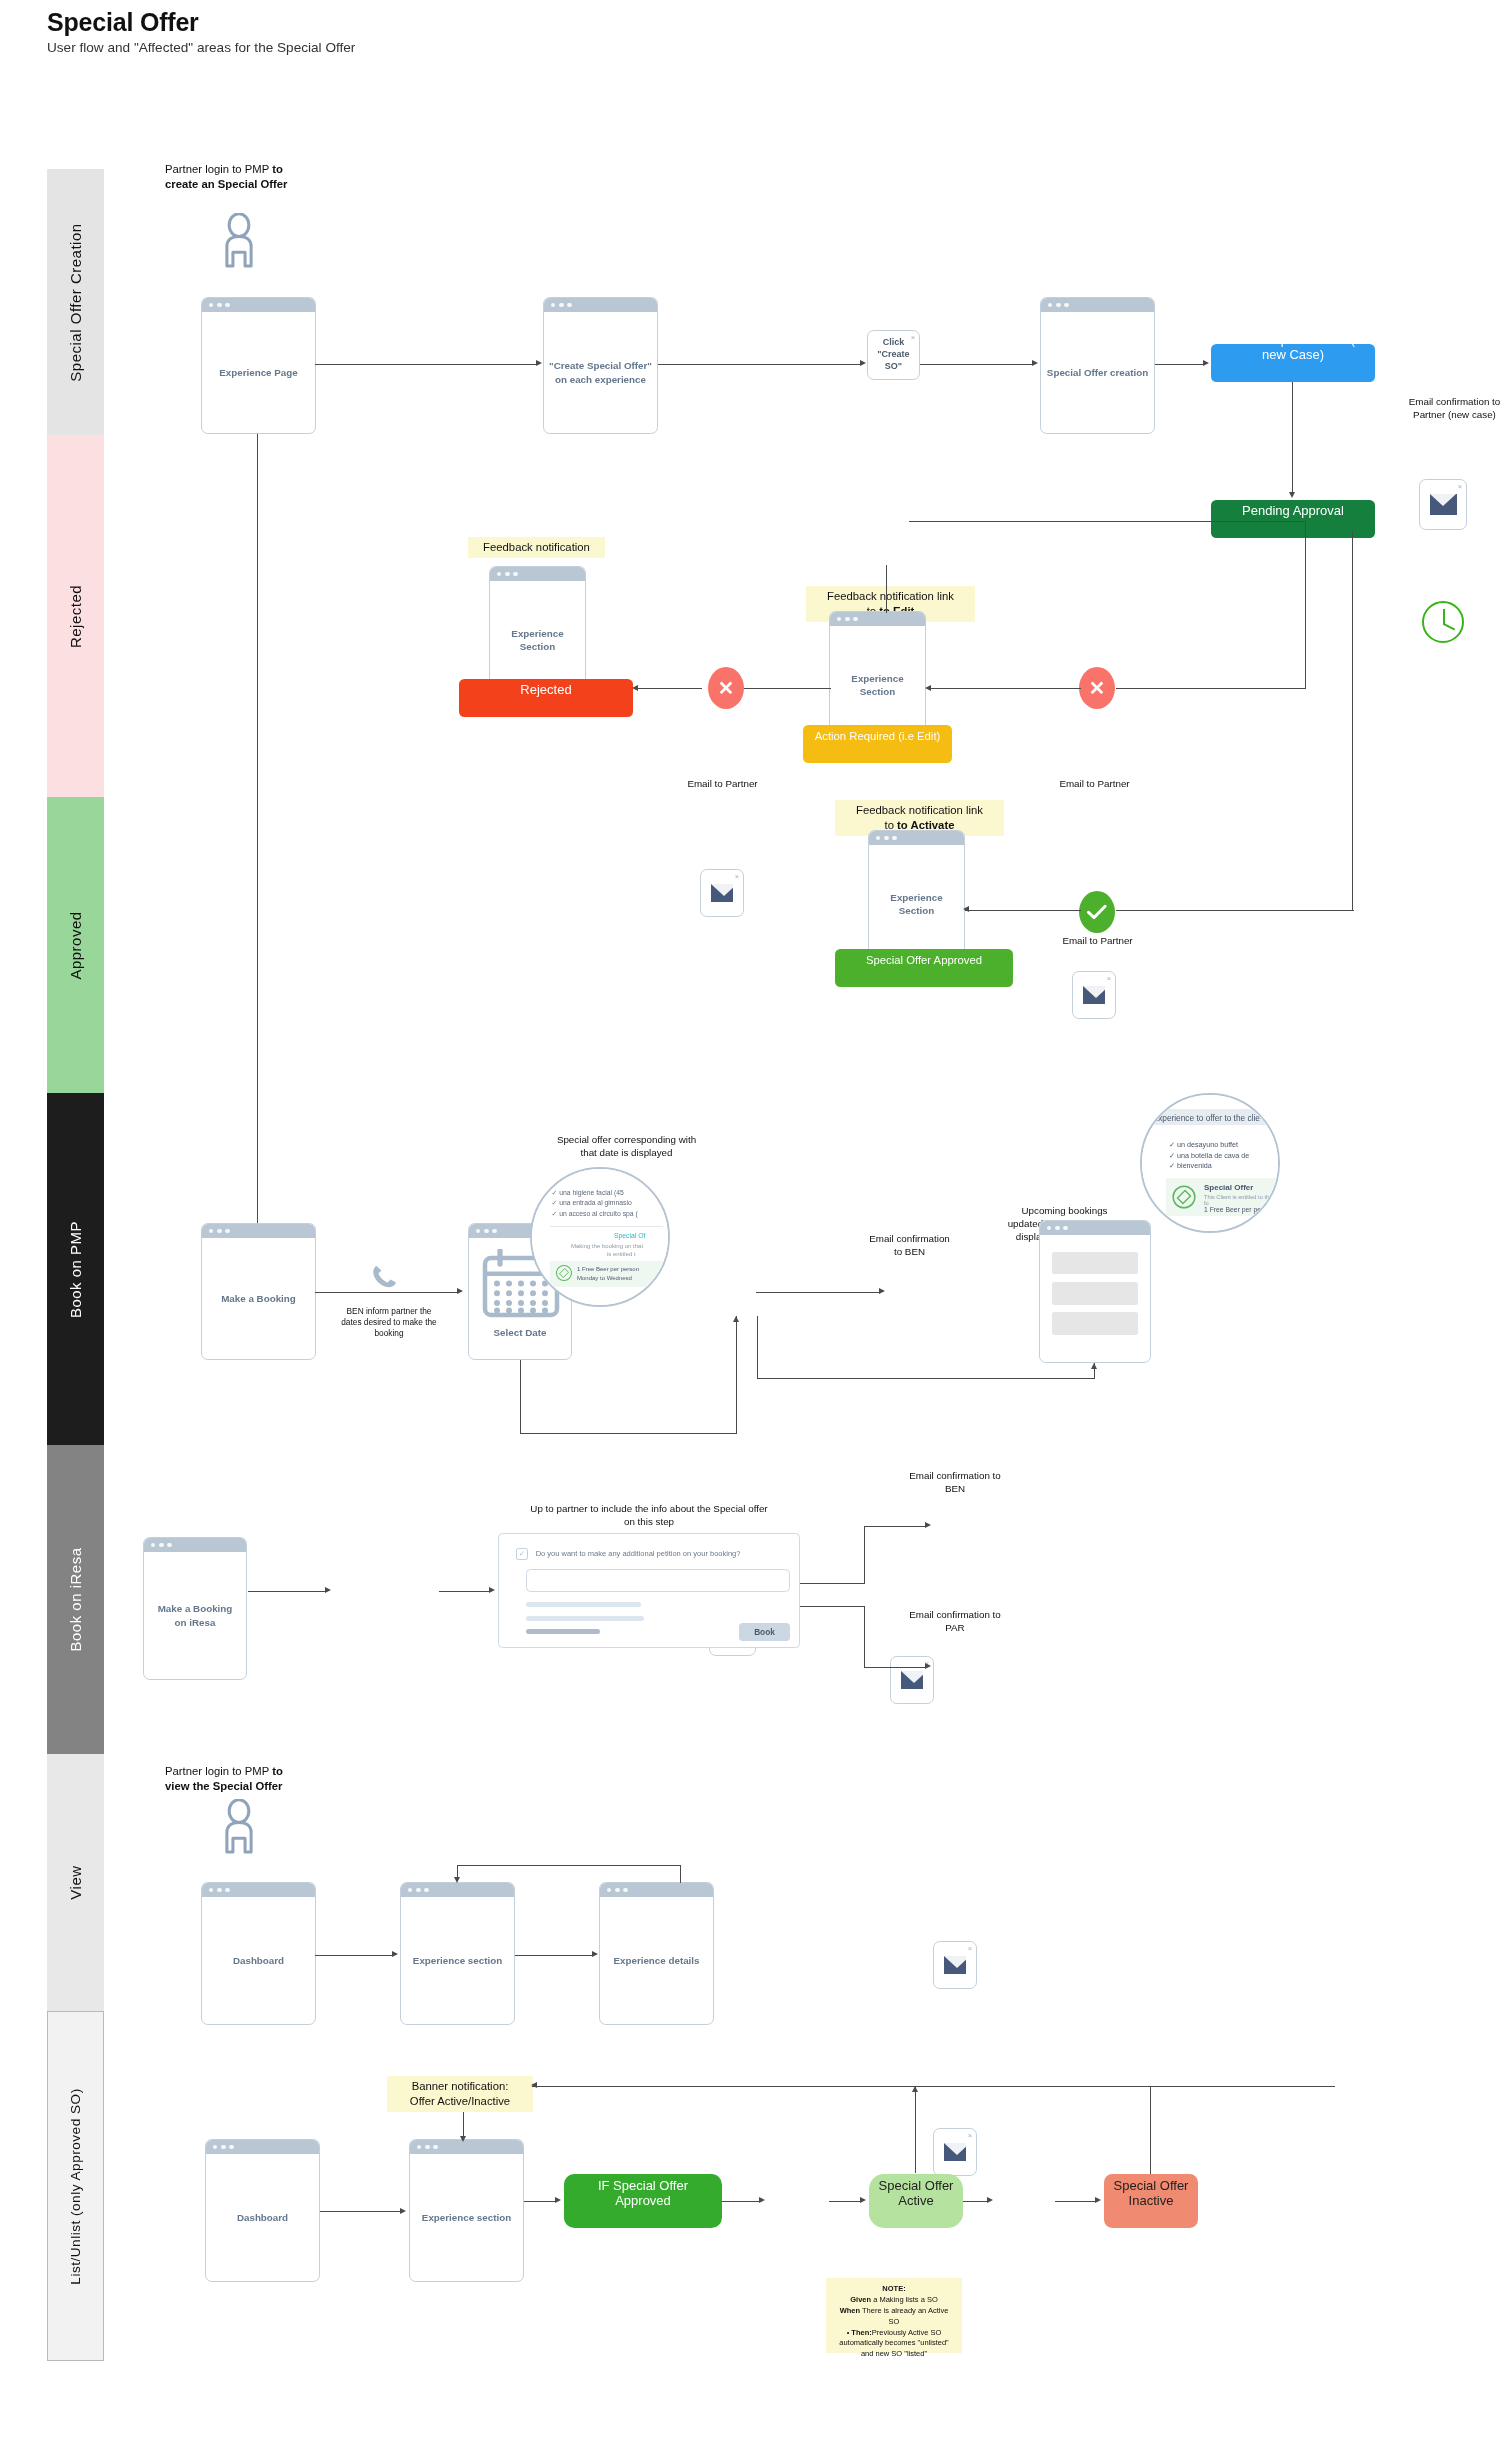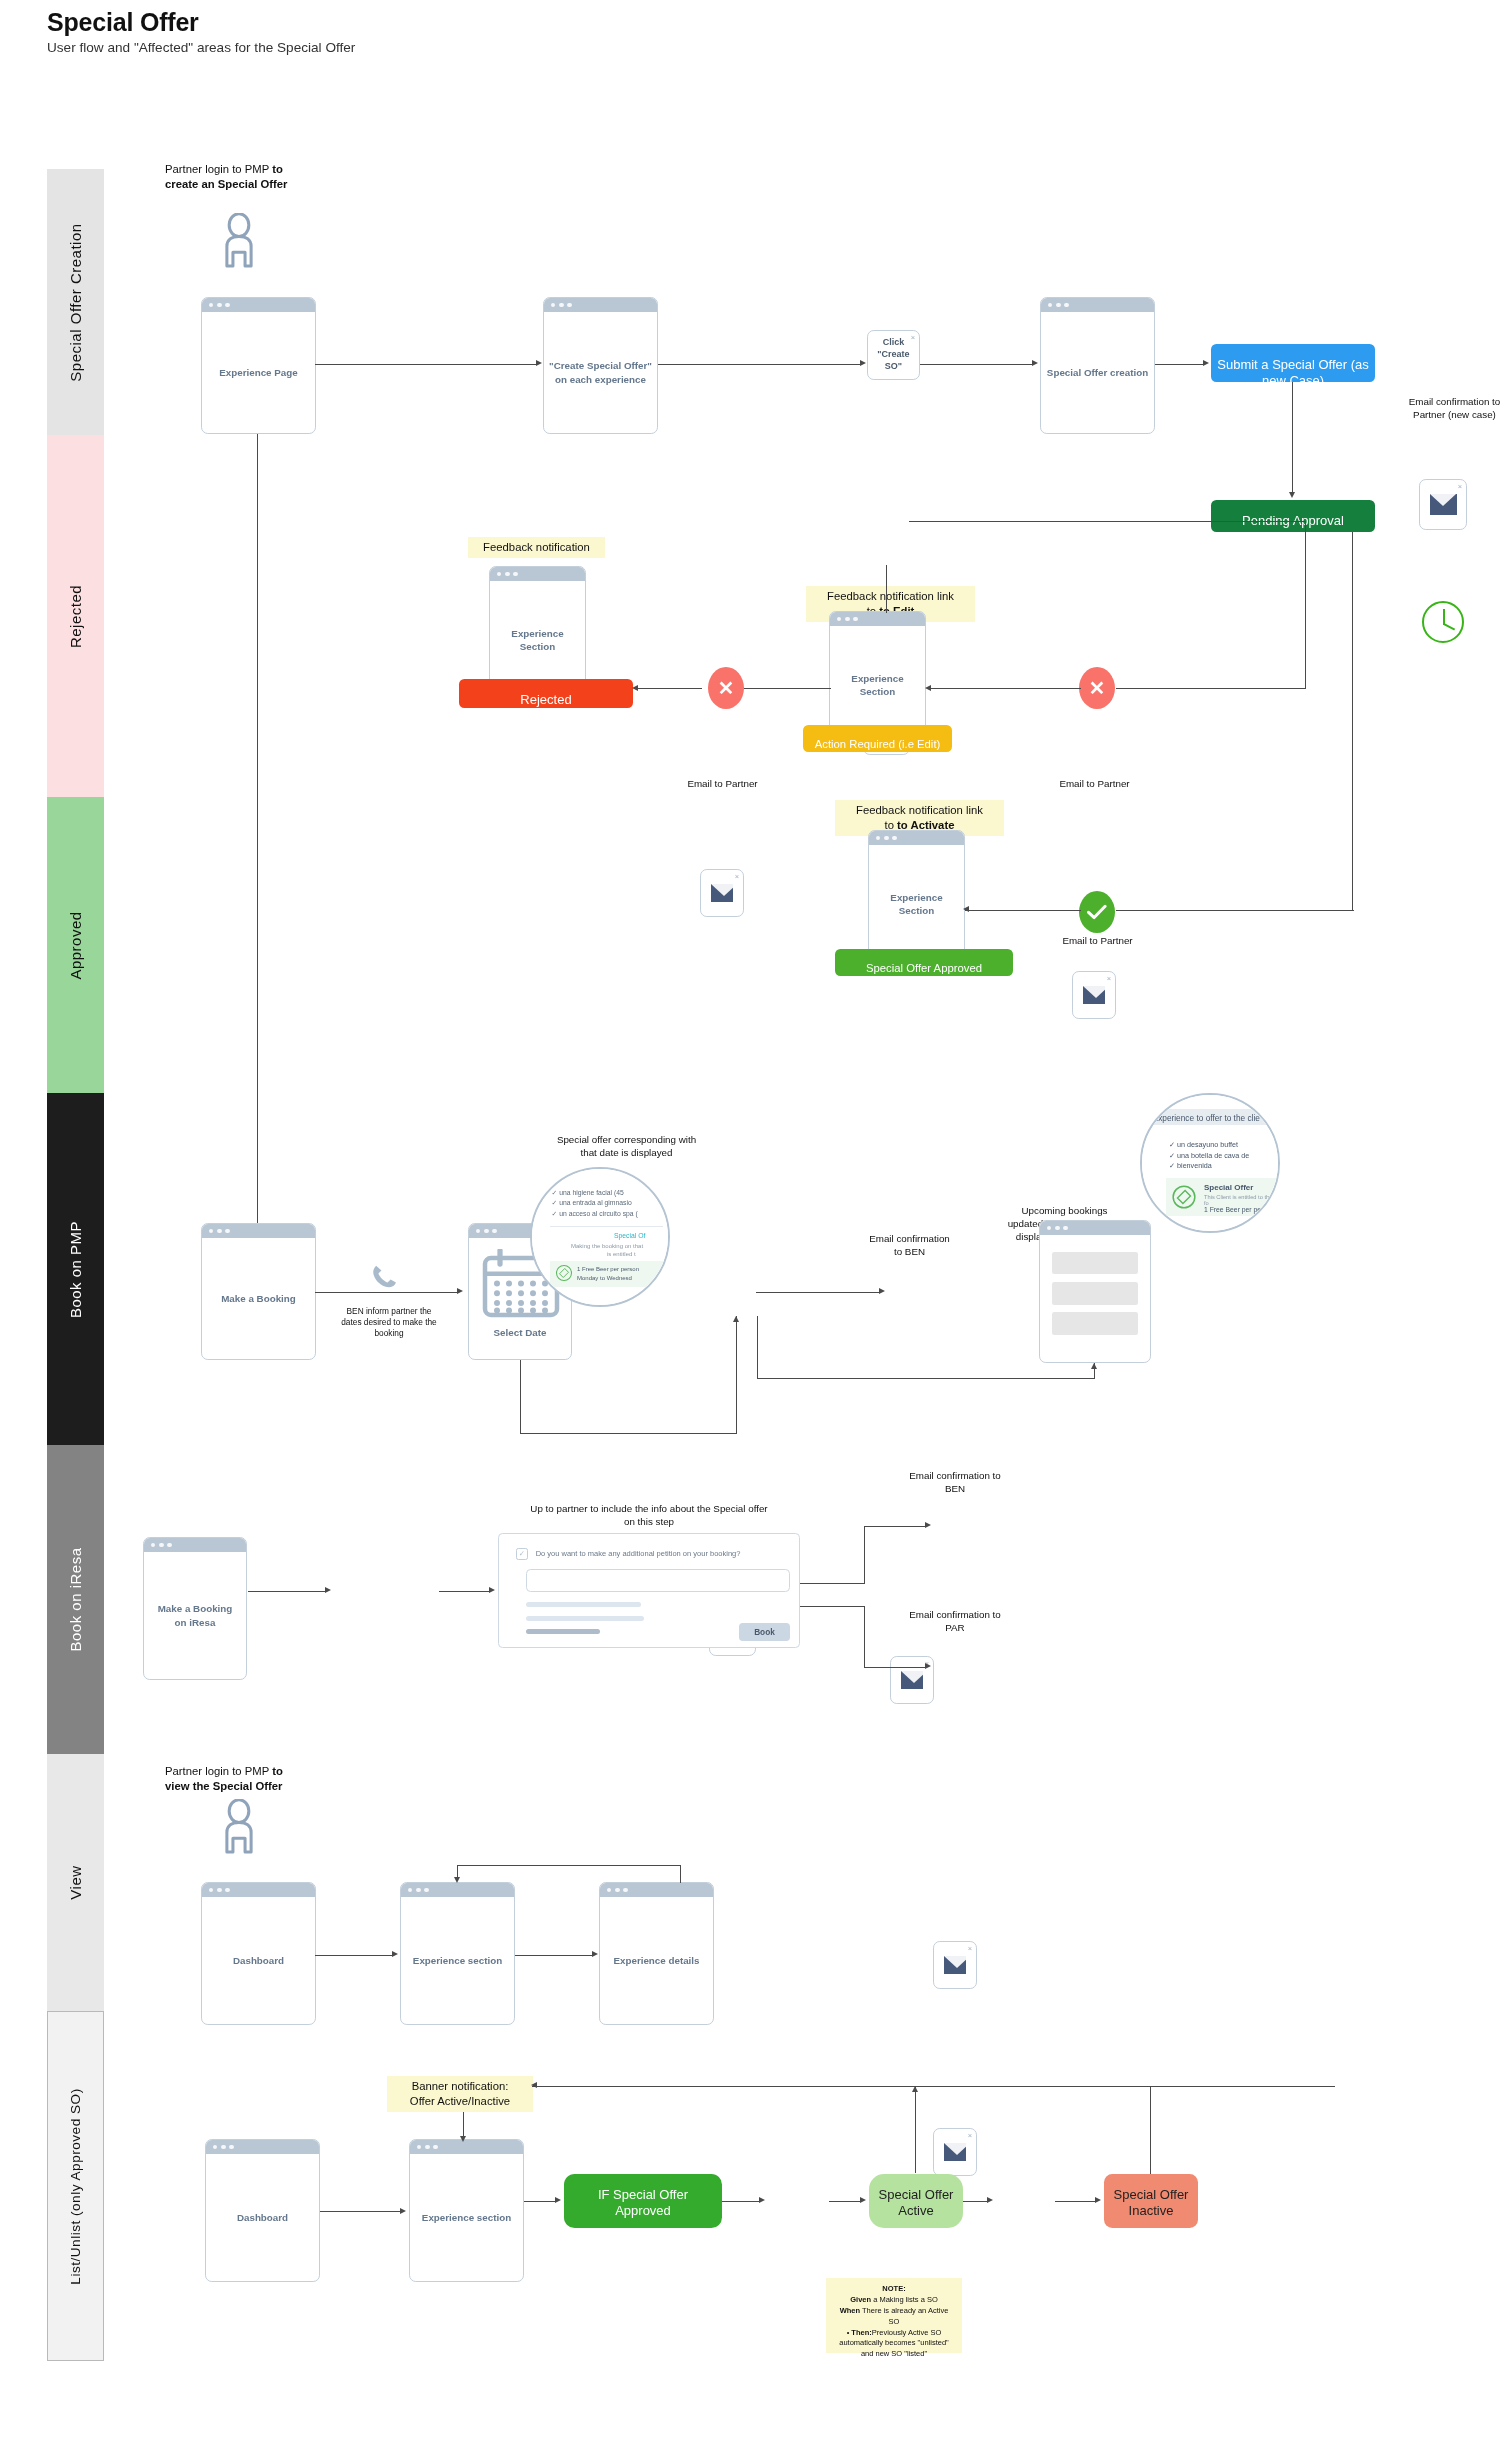--- a/index.html
+++ b/index.html
@@ -28,22 +28,22 @@
   .win .wtxt{flex:1;display:flex;align-items:center;justify-content:center;text-align:center;
              font-size:9.8px;font-weight:bold;color:#64778c;line-height:1.35;padding:0 4.5px;}
 
   
   .card{background:#fff;border:1.1px solid #c3cfdb;border-radius:6.8px;position:relative;
         display:flex;align-items:center;justify-content:center;text-align:center;
         font-size:9px;font-weight:bold;color:#4a5a6b;line-height:1.3;padding:3px;box-sizing:border-box;}
   .card .x{position:absolute;top:1.5px;right:3.8px;font-size:7.5px;color:#9fb0c0;font-weight:normal;}
 
   
-  .pill{border-radius:5.3px;display:flex;align-items:flex-start;justify-content:center;text-align:center;
-        color:#fff;line-height:1.2;box-sizing:border-box;padding:13px 6px;}
+  .pill{border-radius:5.3px;display:flex;align-items:flex-end;justify-content:center;text-align:center;
+        color:#fff;line-height:1.2;box-sizing:border-box;padding:19px 6px;}
   .pill.blue{background:#2d9cf0;font-size:13px;}
   .pill.green{background:#15803d;font-size:13px;}
   .pill.red{background:#f3421b;font-size:13px;}
   .pill.amber{background:#f5bc12;font-size:11.3px;}
   .pill.green2{background:#4cb02c;font-size:11.3px;}
   .pill.greenbig{background:#35ab2d;font-size:13px;border-radius:10.6px;}
   .pill.greenlite{background:#b6e2a0;color:#222;font-size:13px;border-radius:15px;}
   .pill.salmon{background:#f08a70;color:#222;font-size:13px;border-radius:8.3px;}
 
   

